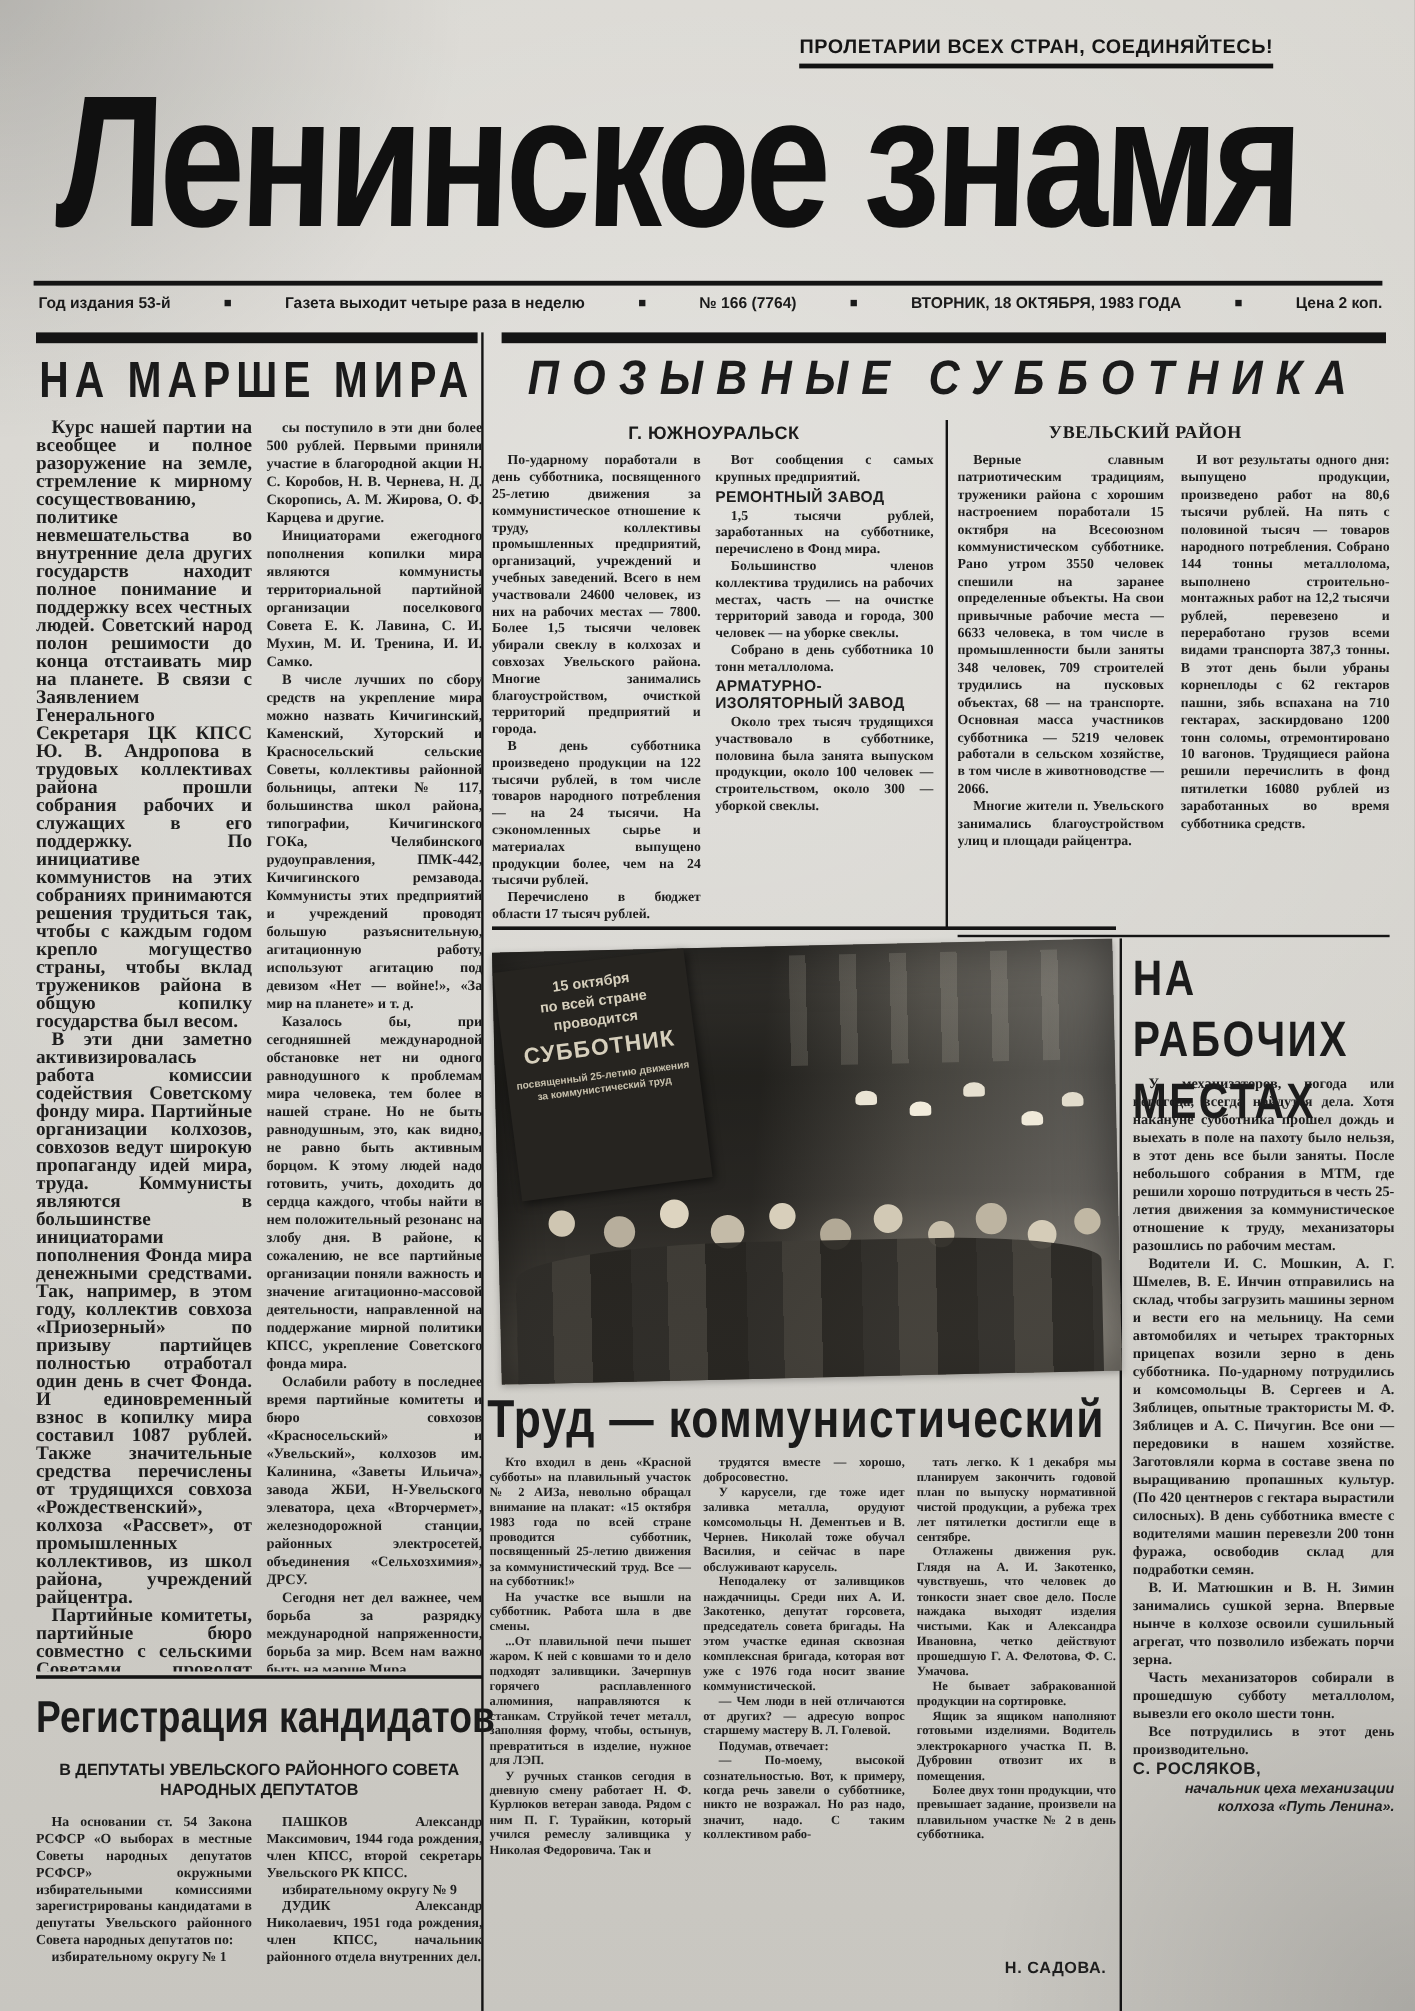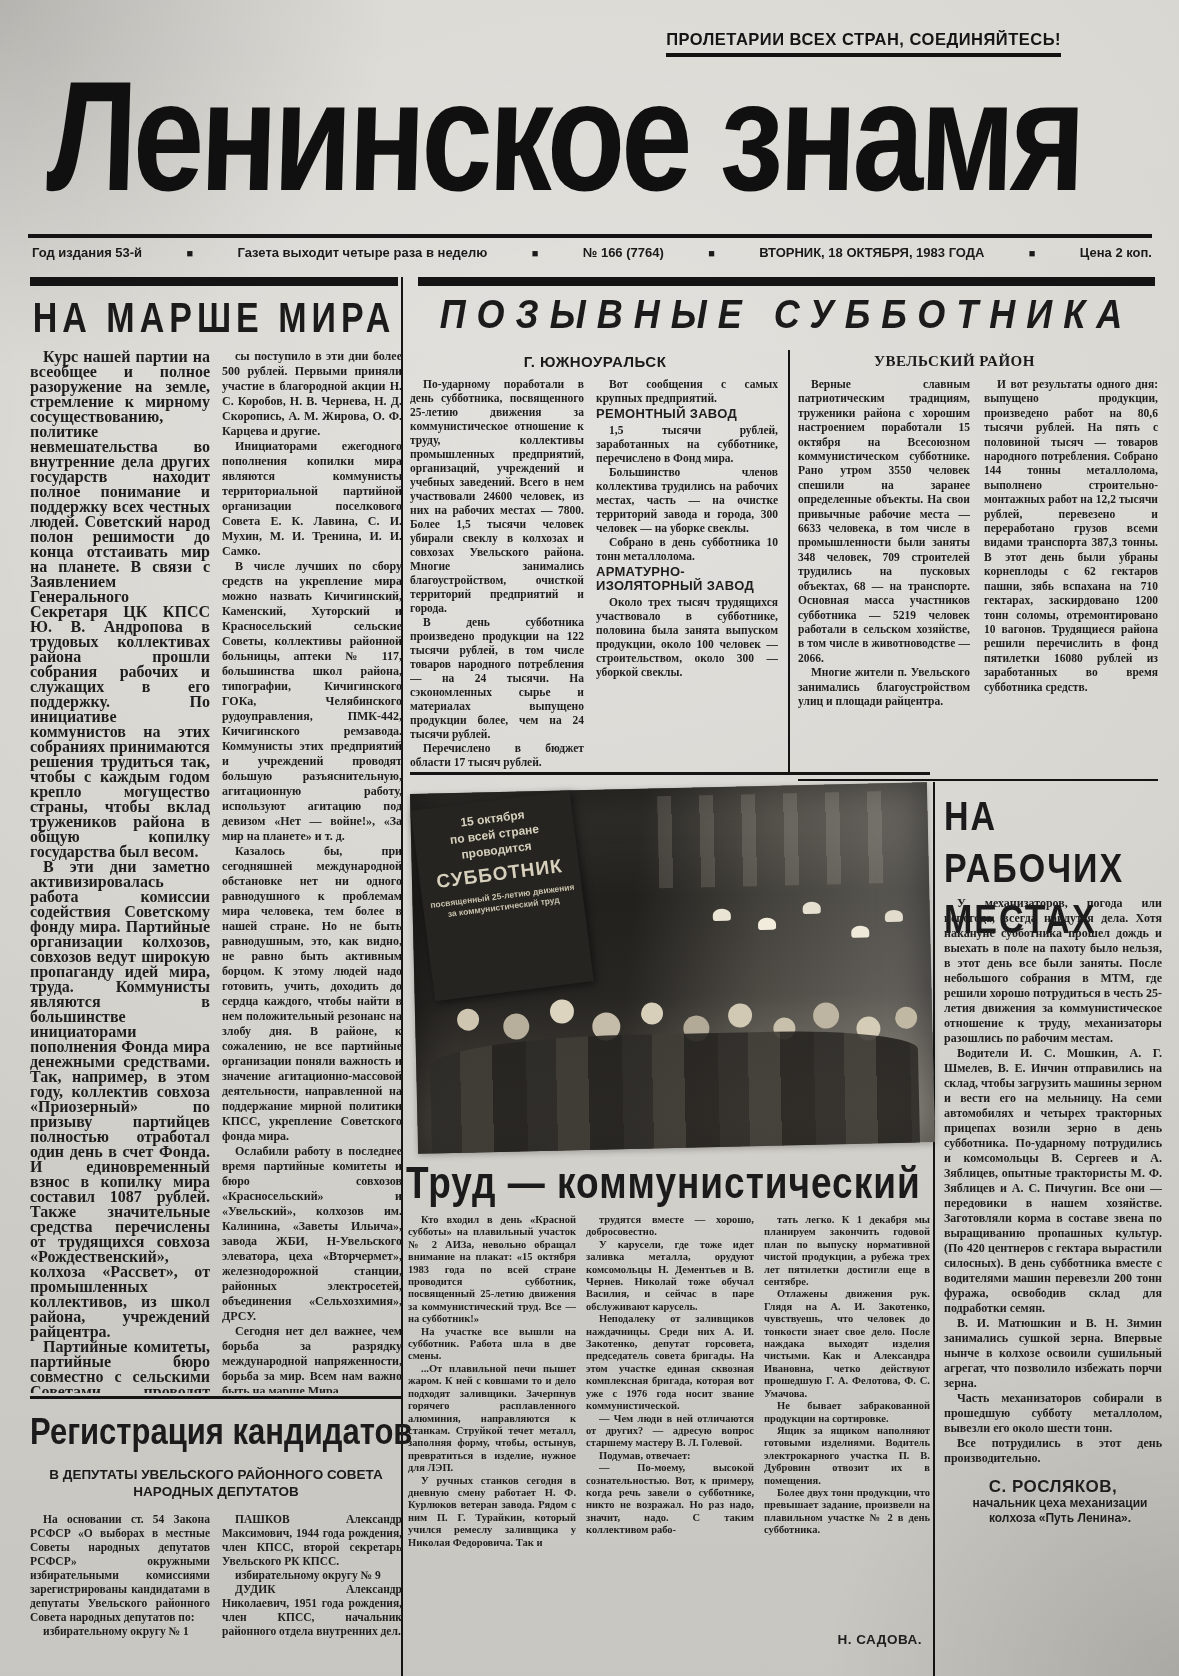--- a/index.html
+++ b/index.html
@@ -78,24 +78,24 @@
       184px -2px 0 0 #d8cfbb, 228px 14px 0 2px #b2a996, 272px 2px 0 1px #d2c9b5,
       316px 16px 0 0 #c9c0ac, 358px 4px 0 2px #bdb4a1, 400px 18px 0 1px #d5ccb8,
       438px 8px 0 0 #c1b8a4; }
   .helmets { position:absolute; left:300px; top:122px; width:18px; height:12px;
     border-radius:50% 50% 22% 22%; background:#eae4d4; box-shadow:
       45px 10px 0 #f2ecdc, 90px -5px 0 #e6e0d0, 138px 20px 0 #efe9d9, 172px 5px 0 #e2dccc; }
   .bodies { position:absolute; left:14px; top:246px; width:488px; height:114px; opacity:.9;
     border-radius:40% 30% 0 0 / 24% 18% 0 0;
     background:repeating-linear-gradient(90deg, #2e2c28 0 30px, #403d37 30px 62px, #262420 62px 96px); }
 
-  .sig-line { text-align:center; font-family:"Liberation Sans",sans-serif; font-weight:bold;
-    font-size:17px; margin-top:13px; letter-spacing:.5px; }
+  .sig-line { text-align:left; font-family:"Liberation Sans",sans-serif; font-weight:bold;
+    font-size:14px; margin-top:0; letter-spacing:.5px; }
   .sig-role { font-family:"Liberation Sans",sans-serif; font-weight:bold; font-size:12px;
-    line-height:15px; margin-top:2px; text-align:center; padding-left:14px; }
+    line-height:15px; margin-top:2px; text-align:right; padding-left:14px;font-style:italic; }
   .sig-trud { position:absolute; bottom:4px; right:8px; font-family:"Liberation Sans",sans-serif;
     font-weight:bold; font-size:13.5px; letter-spacing:.5px; }
 </style>
 </head>
 <body>
 
 <div class="page">
 
   <div class="slogan">ПРОЛЕТАРИИ ВСЕХ СТРАН, СОЕДИНЯЙТЕСЬ!</div>
   <div class="masthead">Ленинское знамя</div>

